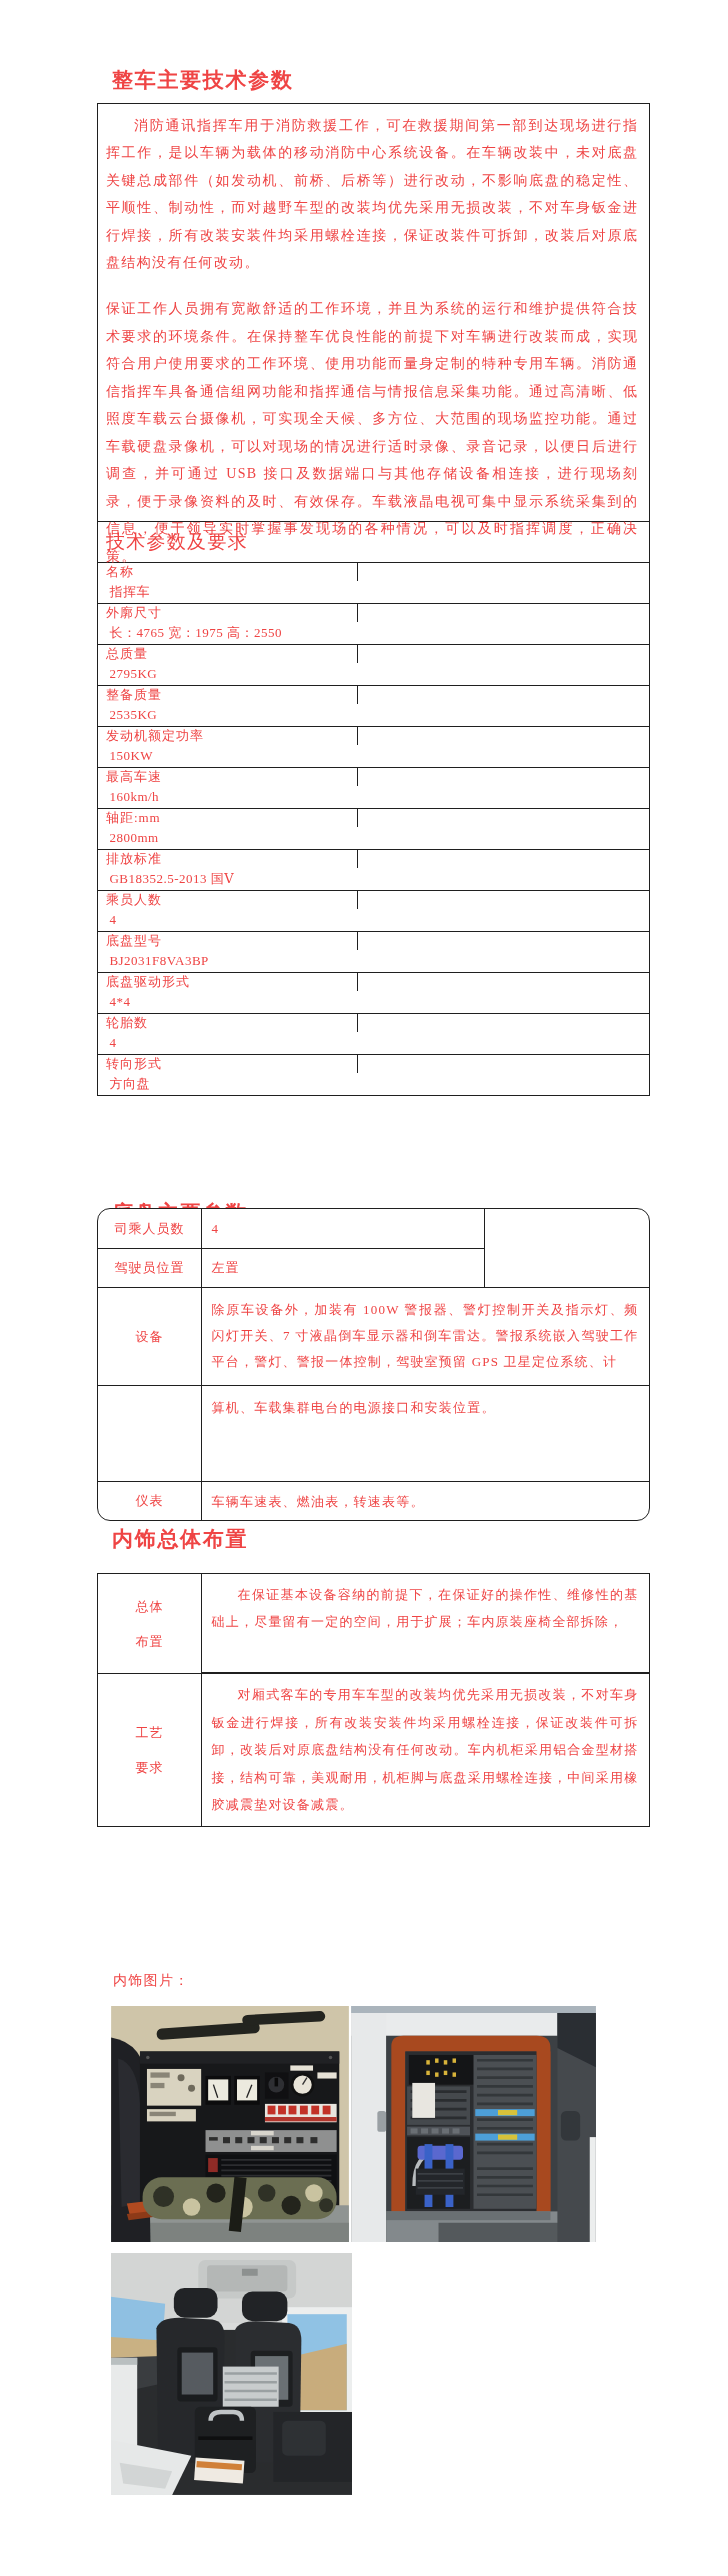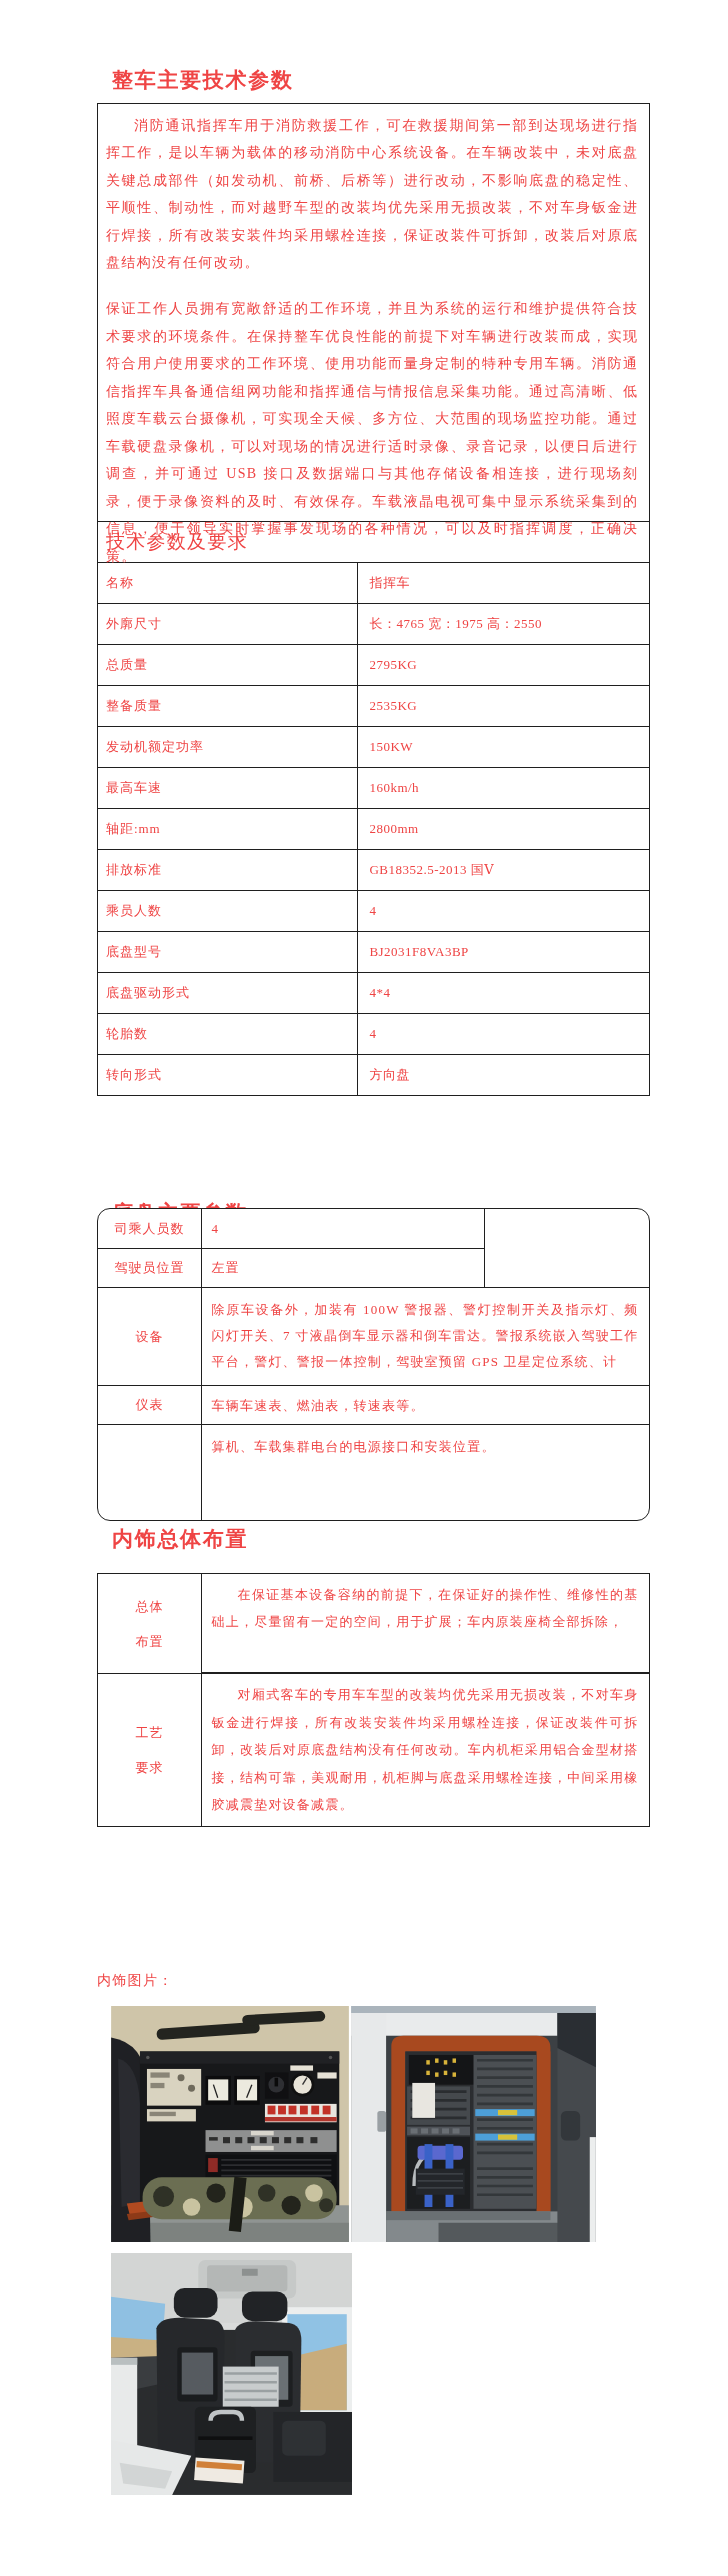--- a/index.html
+++ b/index.html
@@ -26,21 +26,21 @@
     text-align:justify;
   }
   .cell-paras p{margin:0;}
   .cell-paras .p1{text-indent:2em;}
   .cell-paras .p2{margin-top:18.4px;}
   .row-header{
     border-top:0.9px solid #1f1f1f;height:41px;box-sizing:border-box;
     display:flex;align-items:center;padding-left:7.9px;
     font-size:19px;letter-spacing:1.3px;
   }
-  .spec-row{border-top:0.9px solid #1f1f1f;height:41px;box-sizing:border-box;display:flex;font-size:13px;letter-spacing:1px;}
+  .spec-row{border-top:0.9px solid #1f1f1f;height:41px;box-sizing:border-box;display:flex;font-size:13px;letter-spacing:1px;flex-direction:column;}
   .spec-row .lbl{width:260px;box-sizing:border-box;border-right:0.9px solid #1f1f1f;display:flex;align-items:center;padding-left:7.9px;}
   .spec-row .val{flex:1;display:flex;align-items:center;padding-left:11.4px;letter-spacing:0.5px;}
   
   .tbl2{top:1208px;border-radius:13px;}
   .t2row{display:flex;box-sizing:border-box;font-size:13px;letter-spacing:1px;}
   .t2row .lbl{width:104px;box-sizing:border-box;border-right:0.9px solid #1f1f1f;display:flex;align-items:center;justify-content:center;text-align:center;}
   .t2-short{height:39px;}
   .t2-short .val{width:283px;box-sizing:border-box;border-right:0.9px solid #1f1f1f;display:flex;align-items:center;padding-left:9.6px;}
   .t2-short .rest{flex:1;}
   .bt{border-top:0.9px solid #1f1f1f;}
@@ -63,21 +63,21 @@
   .t3row .rcol{flex:1;display:flex;flex-direction:row;}
   .t3cell{box-sizing:border-box;padding:7px 10.5px 0 9.6px;line-height:27px;text-align:justify;letter-spacing:1.2px;}
   .t3cell.c1{height:99px;border-bottom:0.9px solid #1f1f1f;}
   .t3cell.c2{height:111px;}
   .t3cell p{margin:0;}
   .ind{text-indent:2em;}
   .t3cell .gap{margin-top:14px;}
   .t3-craft .txt{flex:1;box-sizing:border-box;padding:7px 10.5px 0 9.6px;line-height:27.5px;text-align:justify;letter-spacing:1.2px;}
   .t3-craft{height:153px;}
   
-  .photos-label{position:absolute;left:97px;top:1972px;font-size:14px;letter-spacing:1.3px;}
+  .photos-label{position:absolute;left:113px;top:1972px;font-size:14px;letter-spacing:1.3px;}
   .photo{position:absolute;display:block;}
   #photo1{left:111px;top:2006px;}
   #photo2{left:351px;top:2006px;}
   #photo3{left:111px;top:2253px;}
 </style>
 </head>
 <body>
 
 <div class="page">
 
@@ -154,27 +154,27 @@
     </div>
     <div class="t2row t2-short">
       <div class="lbl bt">驾驶员位置</div>
       <div class="val bt">左置</div>
       <div class="rest"></div>
     </div>
     <div class="t2row t2-equip bt">
       <div class="lbl">设备</div>
       <div class="txt">除原车设备外，加装有 100W 警报器、警灯控制开关及指示灯、频闪灯开关、7 寸液晶倒车显示器和倒车雷达。警报系统嵌入驾驶工作平台，警灯、警报一体控制，驾驶室预留 GPS 卫星定位系统、计</div>
     </div>
+    <div class="t2row t2-cont bt">
+      <div class="lbl"></div>
+      <div class="txt">算机、车载集群电台的电源接口和安装位置。</div>
+    </div>
     <div class="t2row t2-meter bt">
       <div class="lbl">仪表</div>
       <div class="txt">车辆车速表、燃油表，转速表等。</div>
-    </div>
-    <div class="t2row t2-cont bt">
-      <div class="lbl"></div>
-      <div class="txt">算机、车载集群电台的电源接口和安装位置。</div>
     </div>
   </div>
 
   <div class="sec-title" style="top:1525px;">内饰总体布置</div>
 
   <div class="tbl tbl3">
     <div class="t3row">
       <div class="lbl">
         <span>总体</span>
         <span>布置</span>

